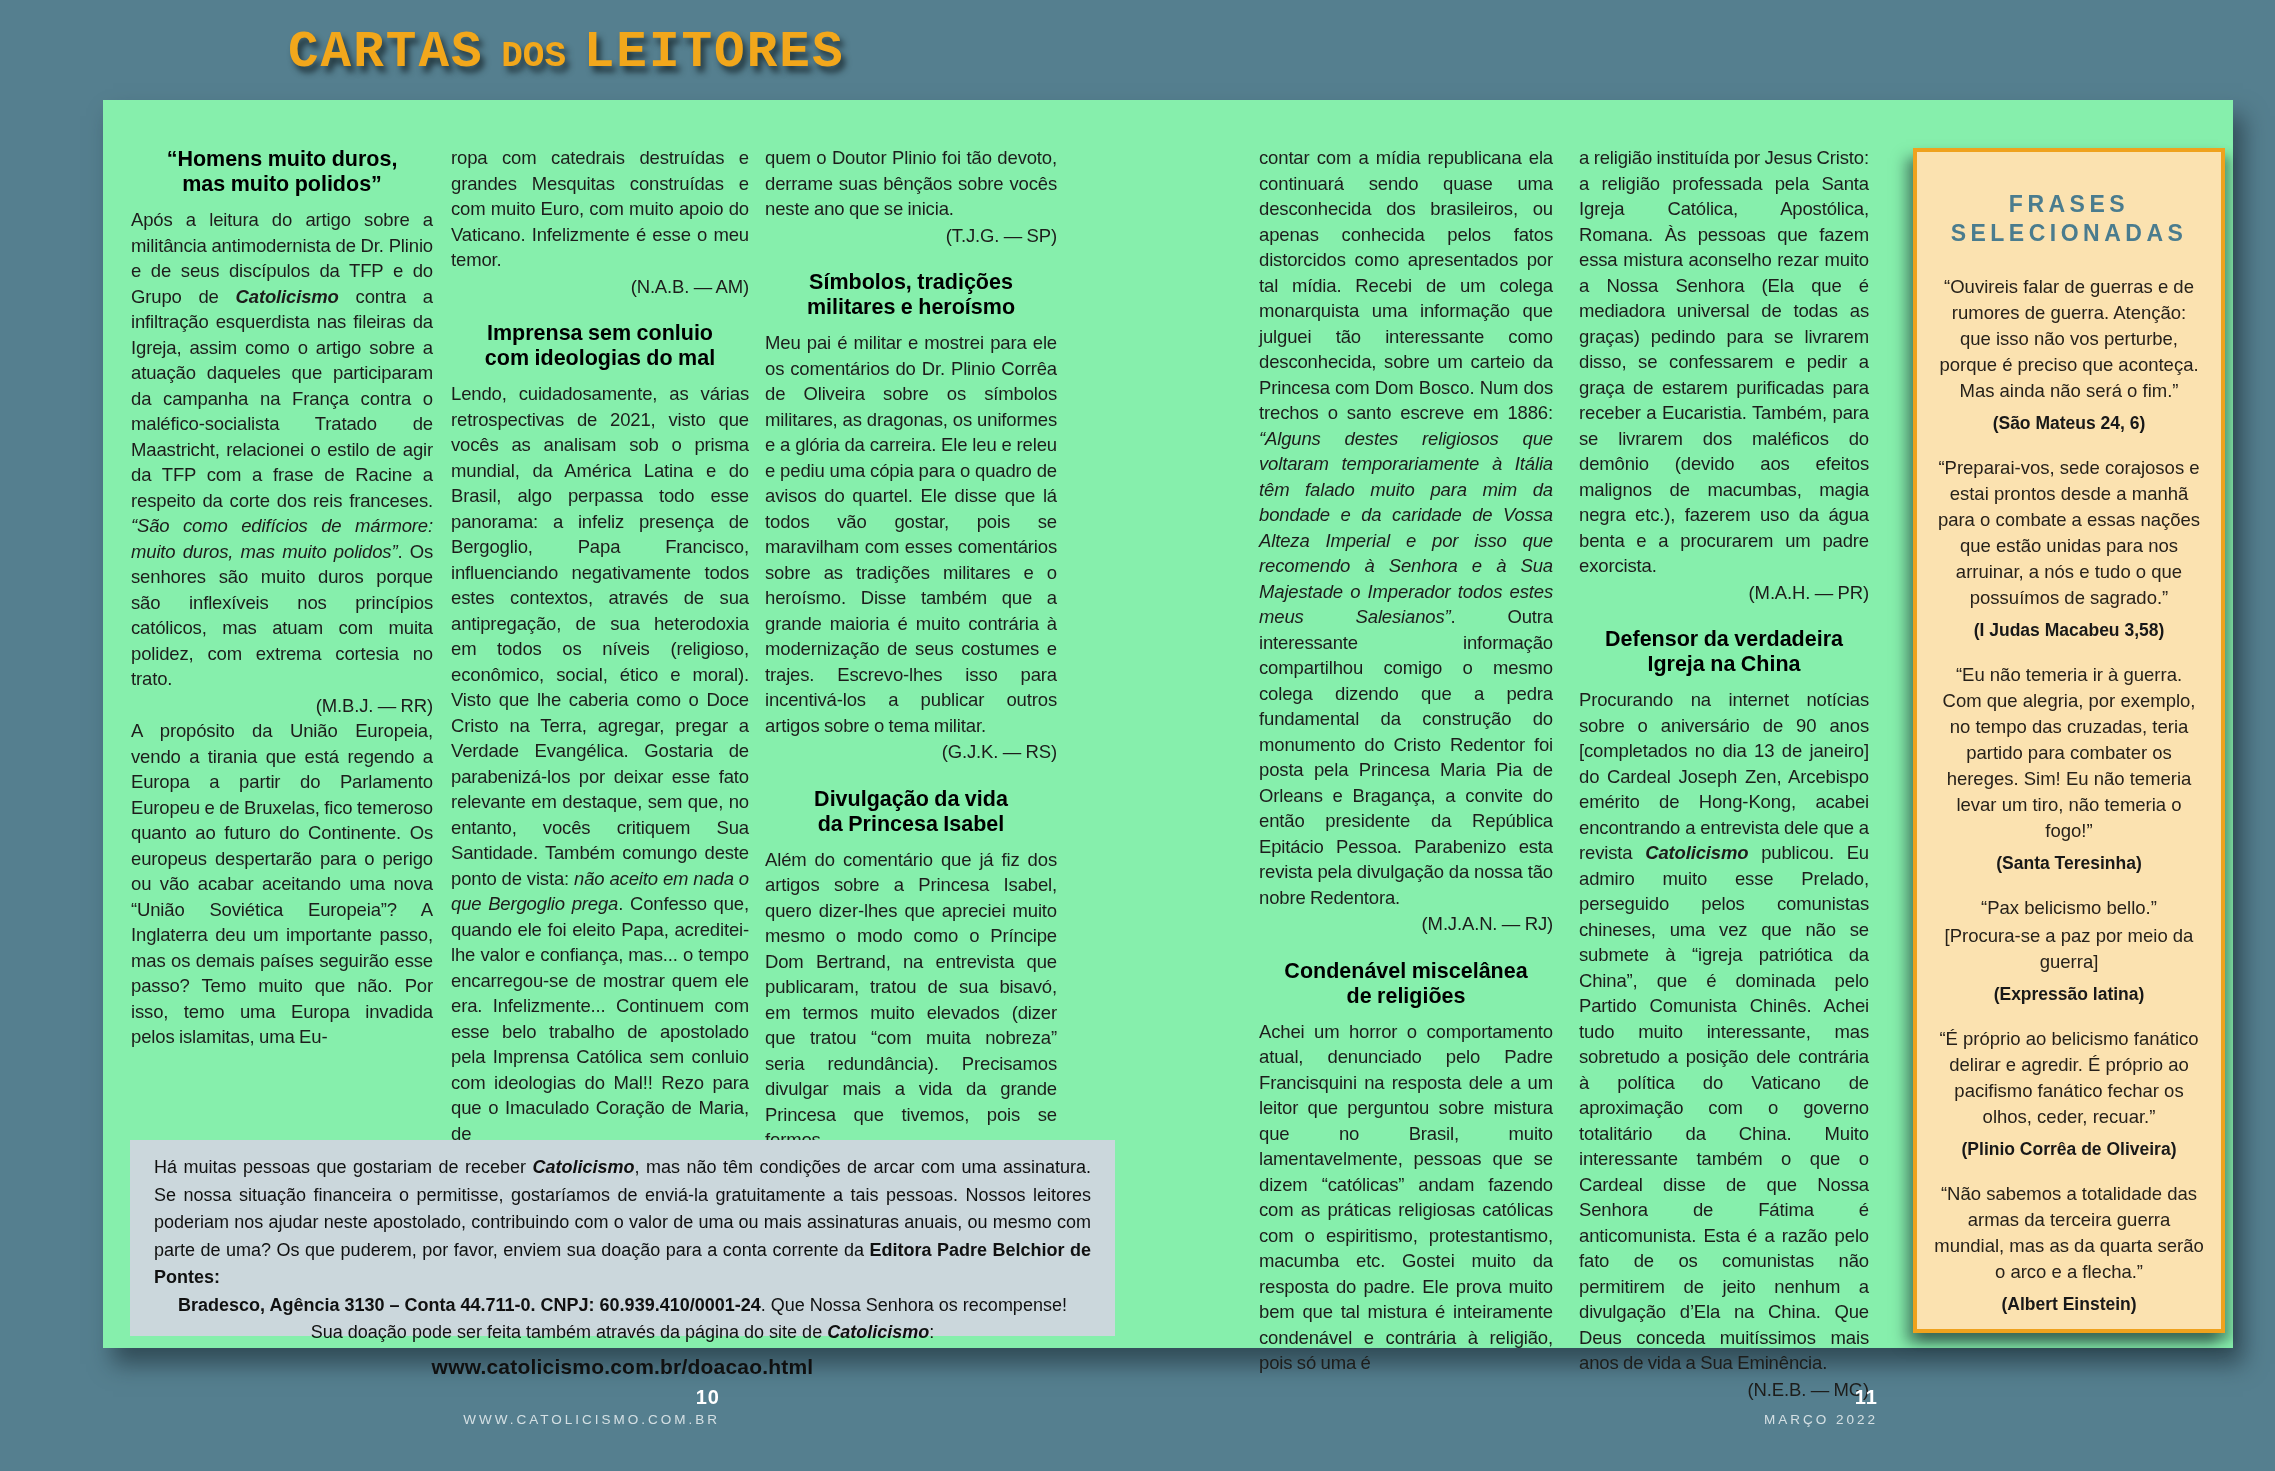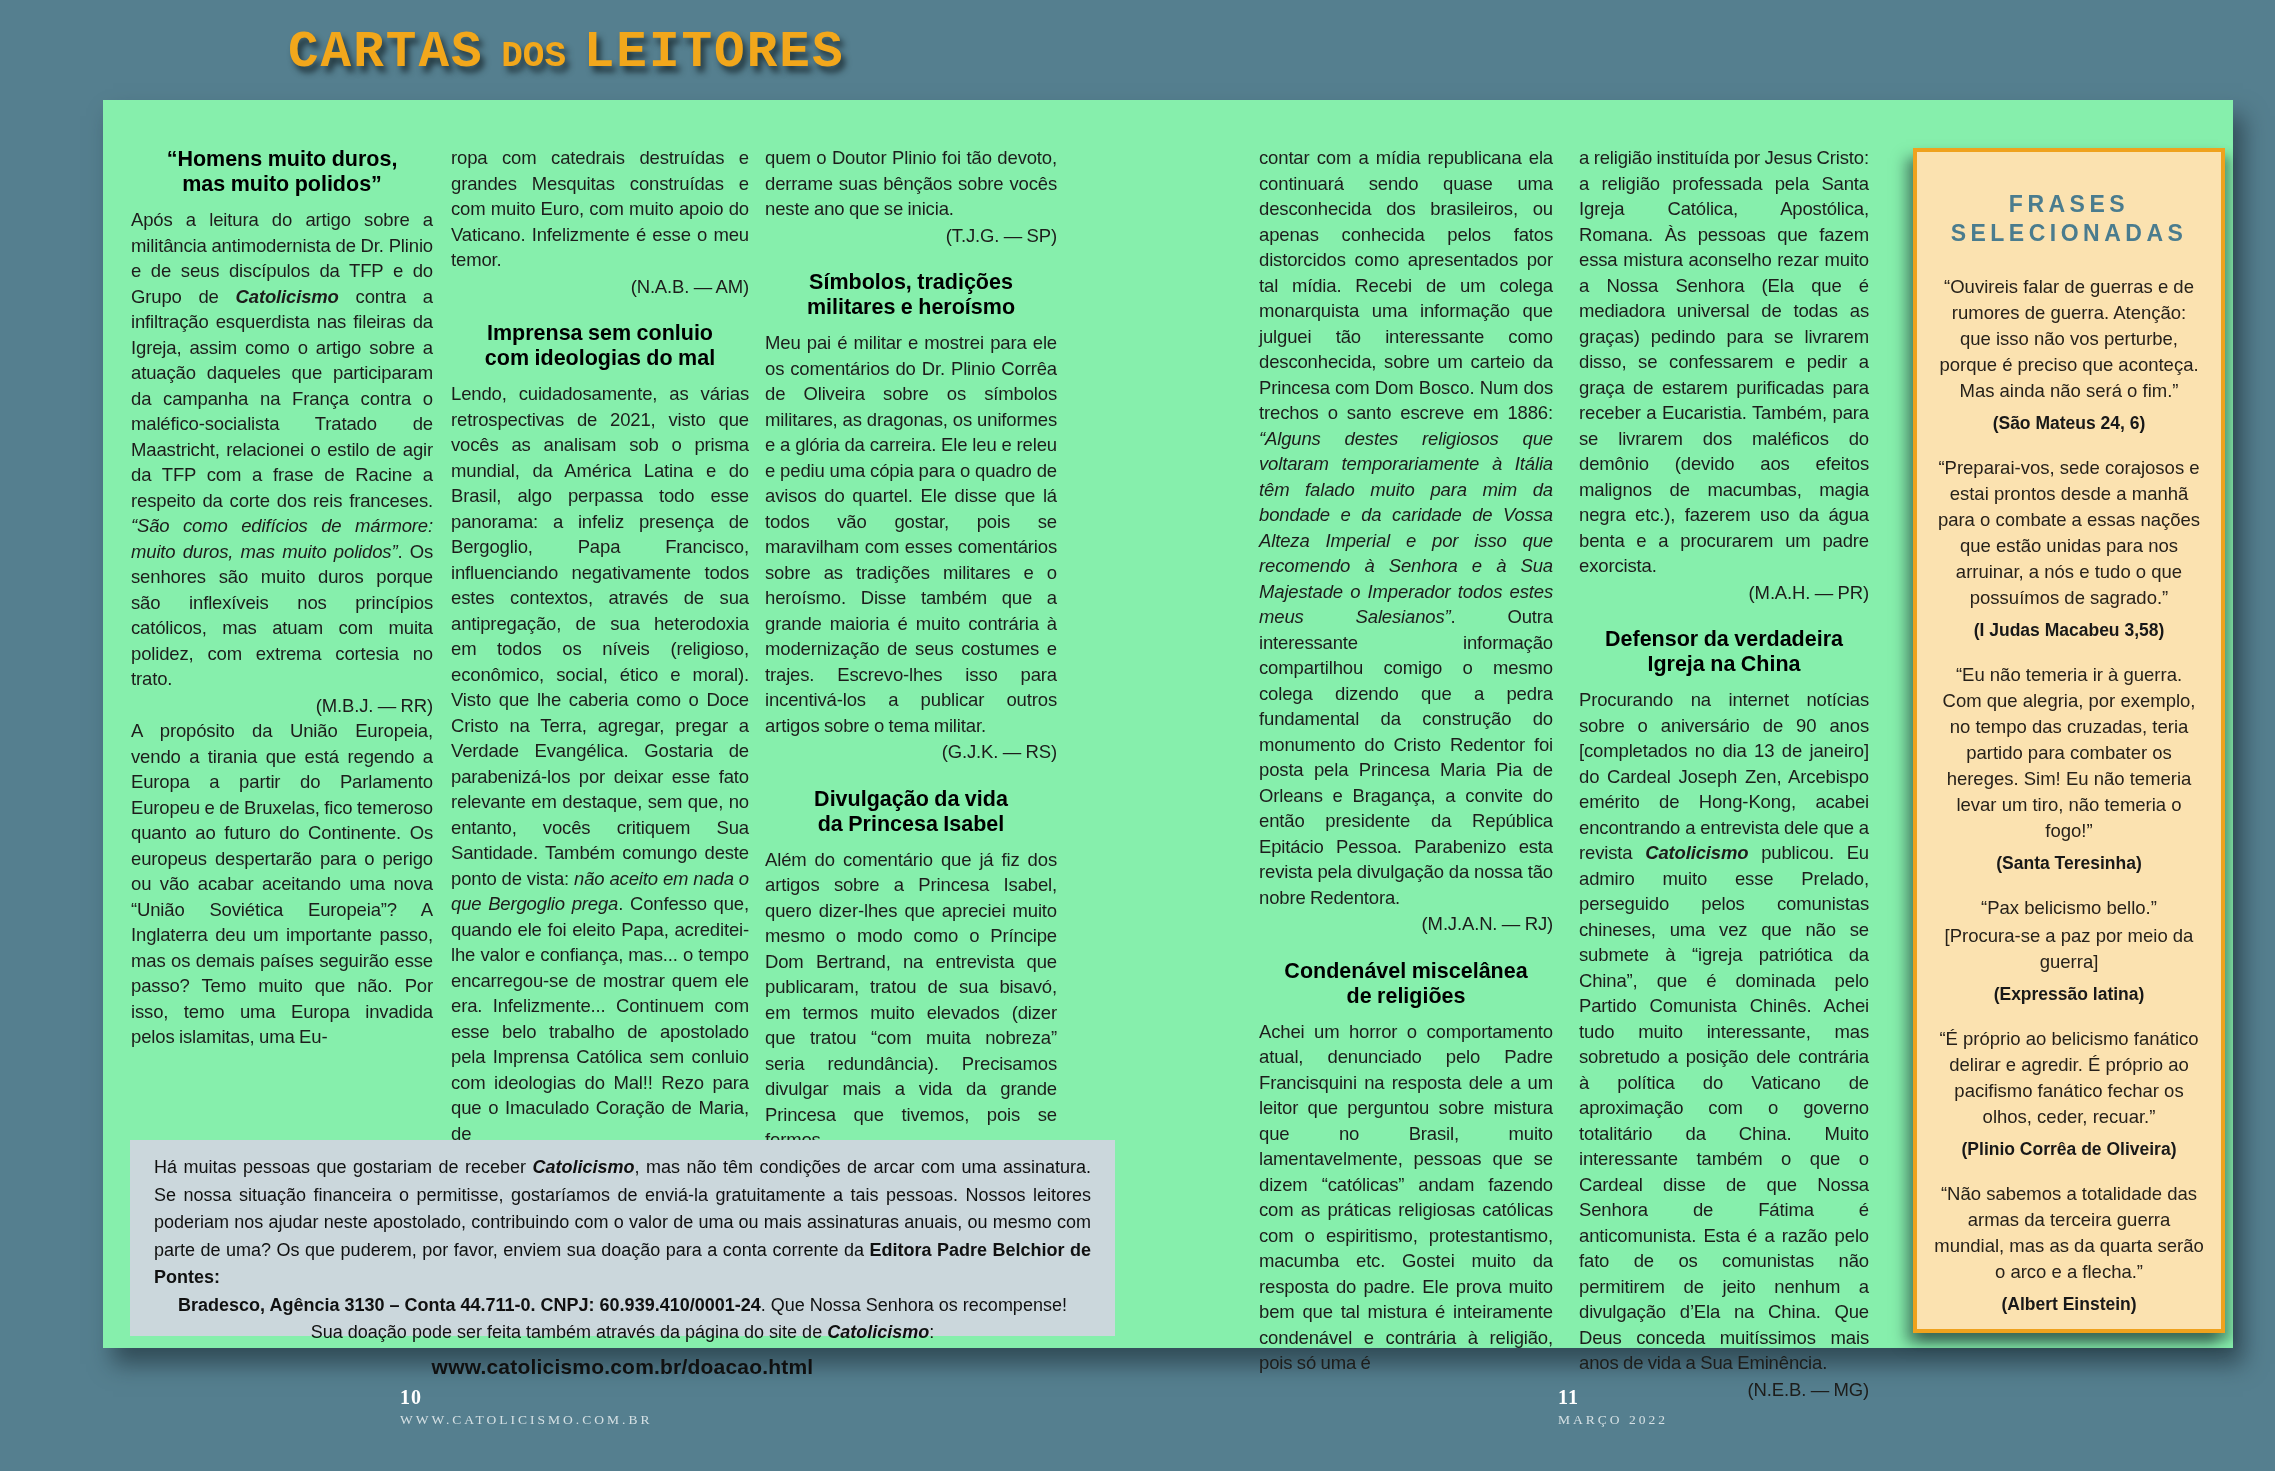--- a/index.html
+++ b/index.html
@@ -61,21 +61,21 @@
     padding:34px 17px 10px;text-align:center;color:#26211A;
   }
   .frases-title{
     color:#4A7C8E;font-weight:bold;font-size:23px;line-height:29px;
     letter-spacing:4.5px;margin:4px 0 26px;
   }
   .quote{font-size:18.5px;line-height:26px;margin:0;font-weight:500;}
   .quote-note{font-size:18.5px;line-height:26px;margin:2px 0 0;}
   .quote-attr{font-weight:bold;font-size:17.5px;line-height:22px;margin:8px 0 21px;color:#181818;}
   
-  .footer{position:absolute;width:320px;text-align:left;color:#FFFFFF;font-family:Liberation Serif, serif;}
+  .footer{position:absolute;width:320px;text-align:right;color:#FFFFFF;}
   #footer-left{left:400px;top:1386px;}
   #footer-right{left:1558px;top:1386px;}
   .footer .num{font-size:20px;font-weight:bold;letter-spacing:1px;}
   .footer .lbl{font-size:13.5px;letter-spacing:3px;color:#D5E0E4;margin-top:3px;}
 </style>
 </head>
 <body>
 
 <div class="masthead">
   <span class="big">CARTAS</span>

